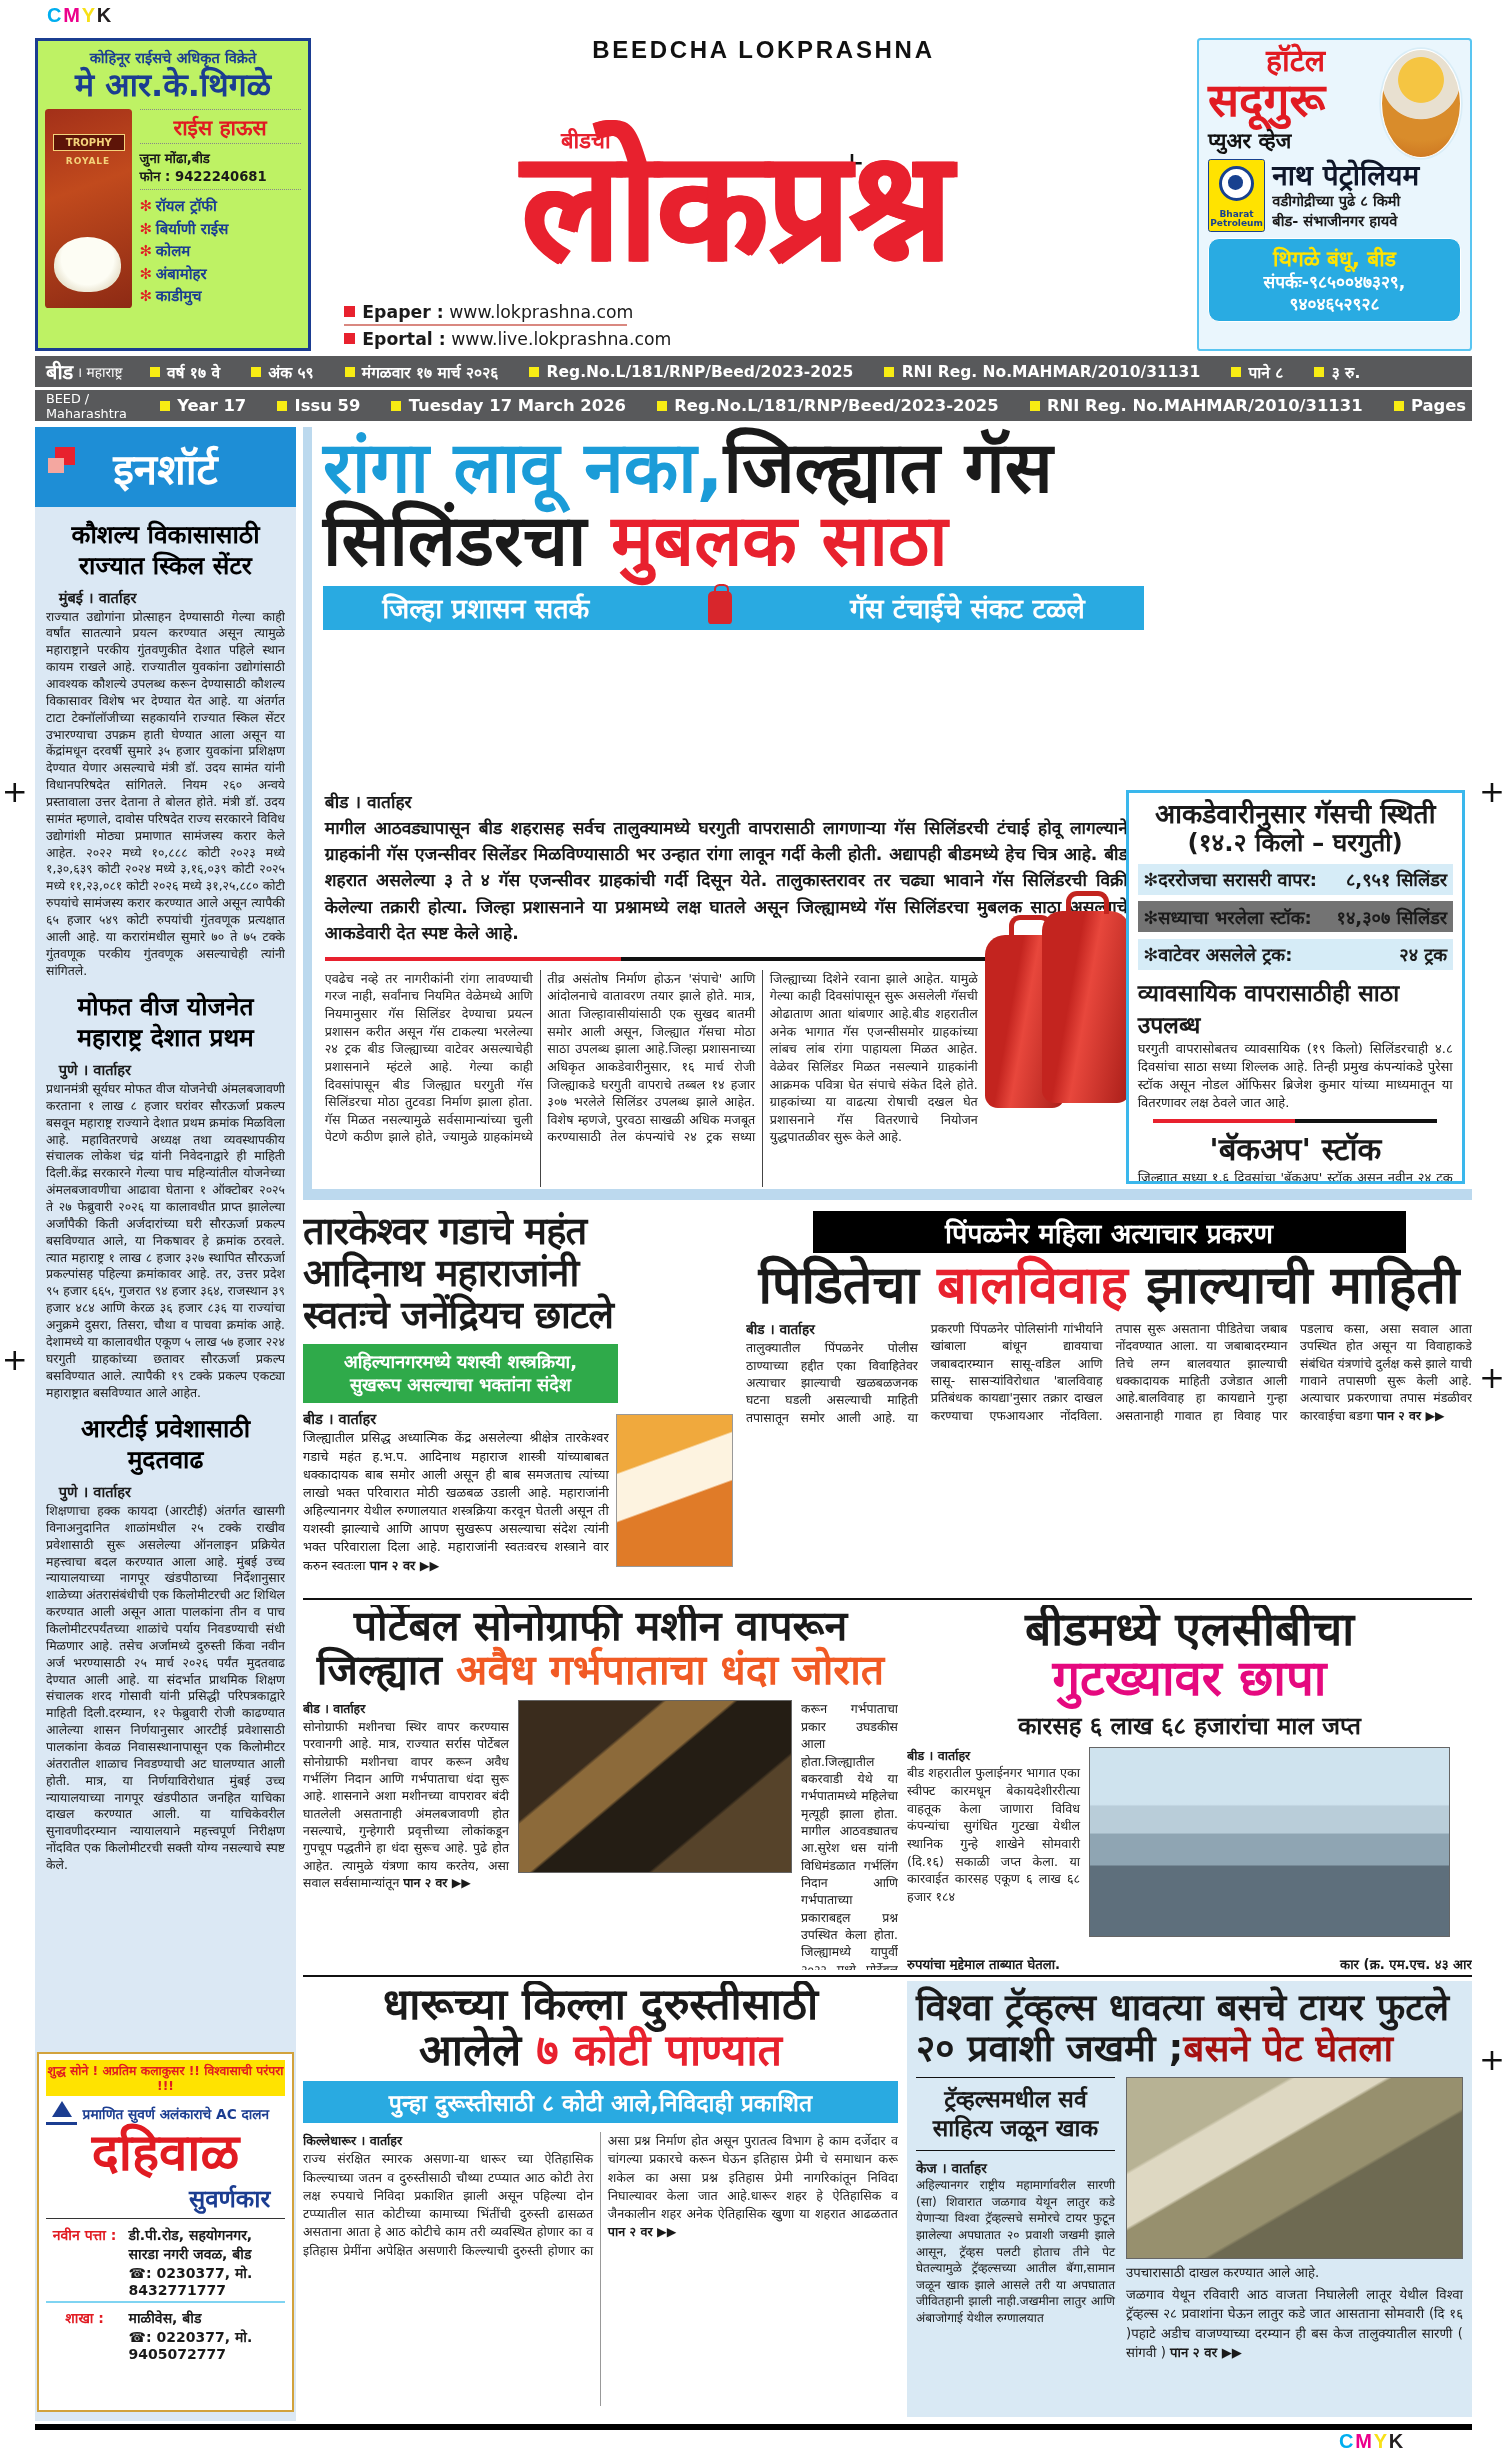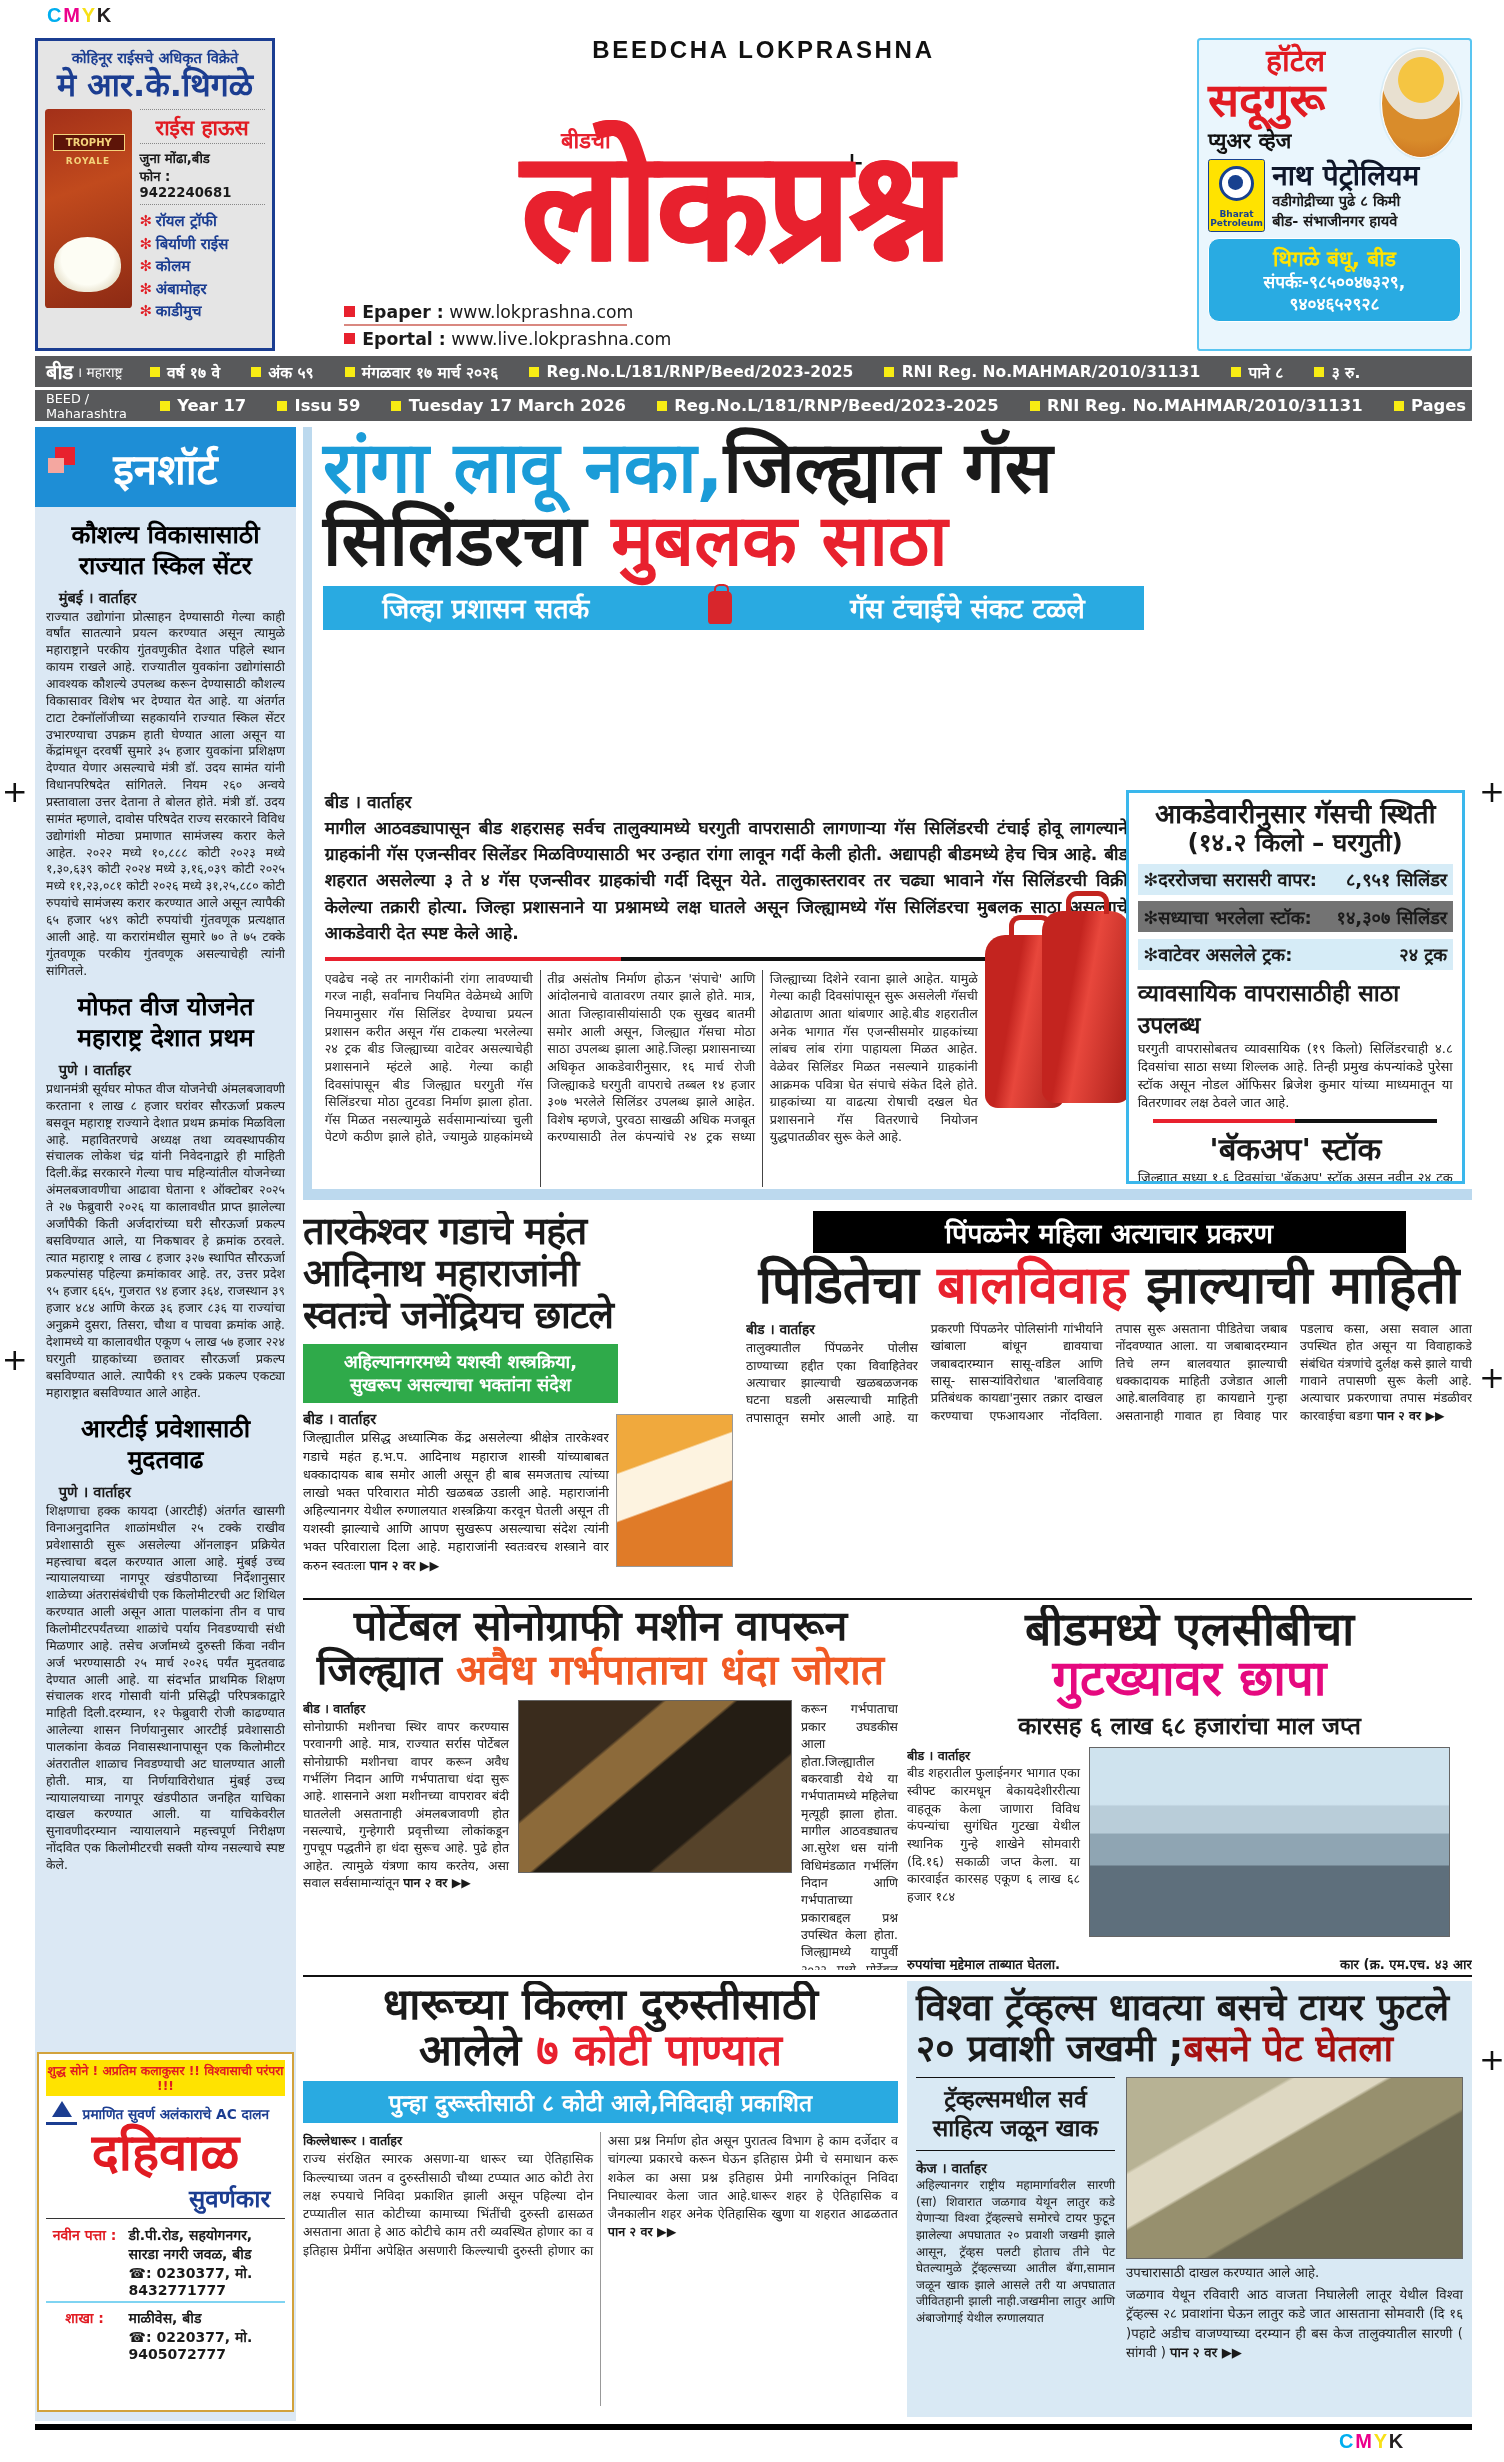--- a/index.html
+++ b/index.html
@@ -10,21 +10,21 @@
     font-family: "DejaVu Sans", sans-serif; color: #1a1a1a;
   }
   .abs { position: absolute; }
 
   
   .cmyk { font-weight: 700; font-size: 20px; letter-spacing: 1.8px; font-family:"Liberation Sans", sans-serif;}
   .cmyk .c{color:#00aeef}.cmyk .m{color:#ec008c}.cmyk .y{color:#f7e017}.cmyk .k{color:#231f20}
   .regmark { font-size: 31px; color:#111; font-weight: 400; }
 
   
-  .rice-ad { left:35px; top:38px; width:240px; height:313px; border:3.6px solid #1b3d91; background:#e5e5e5; padding:5.5px 7.3px; }
+  .rice-ad { left:35px; top:38px; width:276px; height:313px; border:3.6px solid #1b3d91; background:#bef264; padding:5.5px 7.3px; }
   .rice-l1 { color:#1b3d91; font-weight:700; font-size:14.6px; text-align:center; }
   .rice-name { color:#1b3d91; font-weight:900; font-size:32px; text-align:center; line-height:1.1; margin:1.8px 0 5.5px; }
   .rice-row { display:flex; gap:7.3px; }
   .rice-pack { width:87px; height:199px; border-radius:3.6px; background:linear-gradient(160deg,#a33019 0%, #c14a1d 40%, #8d2a14 100%); position:relative; flex:none; }
   .rice-pack .brand { position:absolute; top:25.5px; left:7.3px; right:7.3px; background:#5d1408; color:#f4d37a; font-size:10px; font-weight:700; text-align:center; padding:1.8px 0; border:0.9px solid #f4d37a; }
   .rice-pack .sub { position:absolute; top:47px; left:7.3px; right:9px; color:#f4d37a; font-size:9px; font-weight:700; text-align:center; letter-spacing:0.9px;}
   .rice-pack .bowl { position:absolute; bottom:16.4px; left:9px; width:67px; height:55px; background:radial-gradient(ellipse at 50% 40%, #fdfdf4 55%, #e8e2ce 75%, #b9541f 78%); border-radius:50% 50% 45% 45%; }
   .rice-info { flex:1; }
   .rice-shop { color:#e11b22; font-weight:900; font-size:21px; text-align:center; border-top:1.8px dotted #888; border-bottom:1.8px dotted #888; padding:2.7px 0; }
   .rice-addr { font-size:13.2px; font-weight:700; margin-top:4.6px; }

